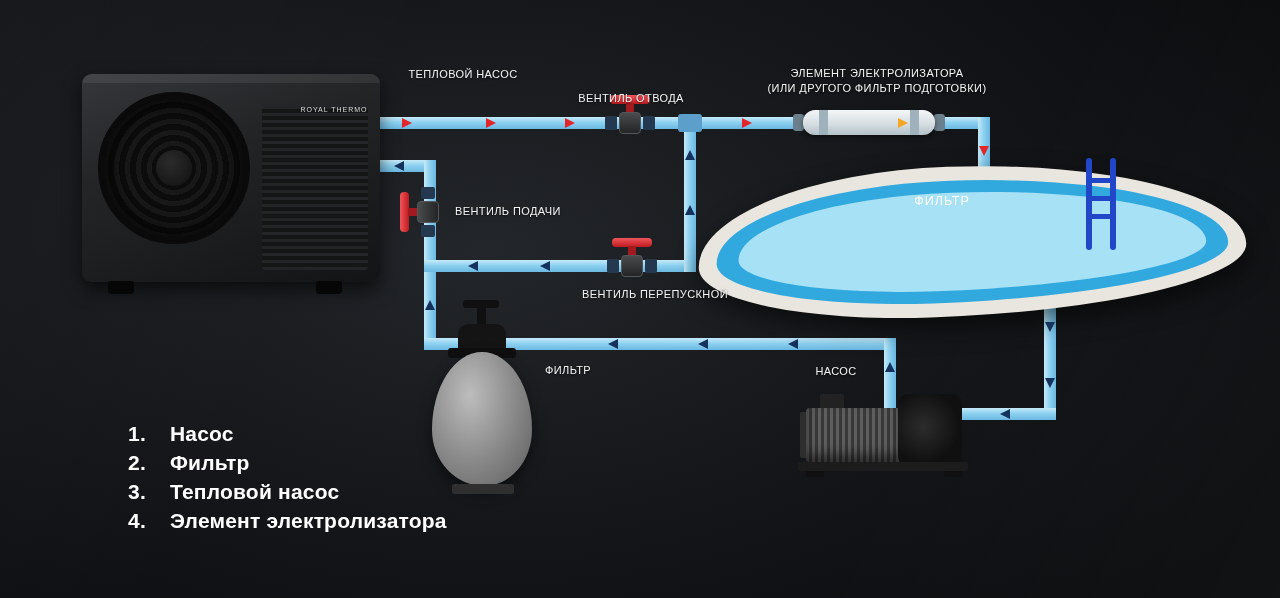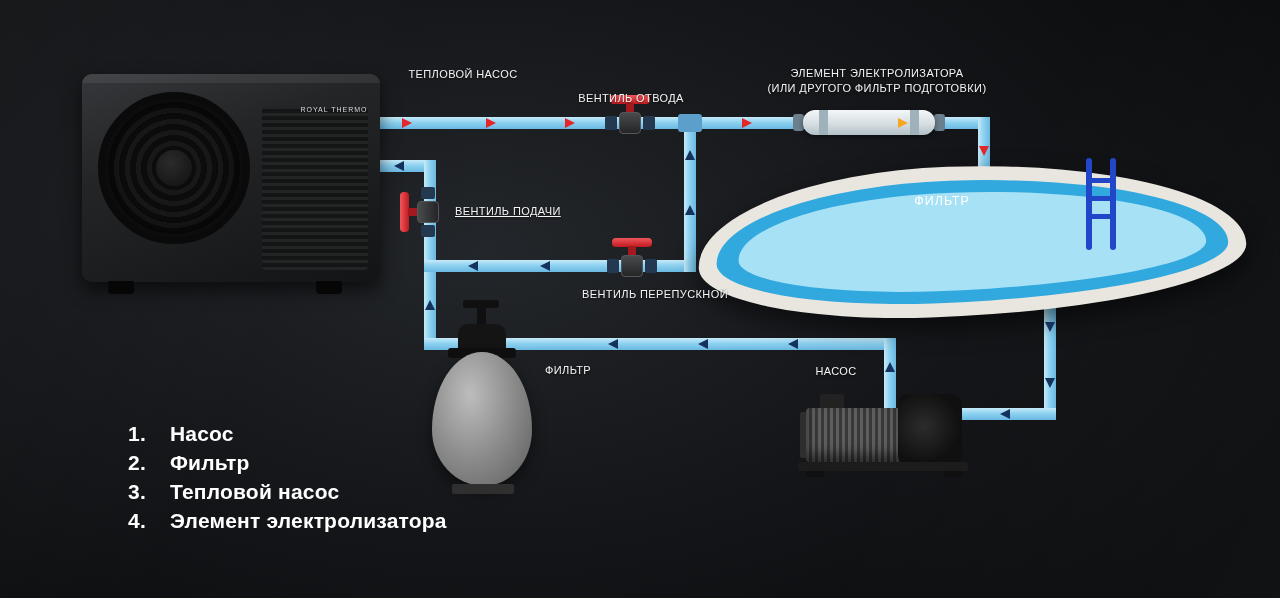--- a/index.html
+++ b/index.html
@@ -186,21 +186,21 @@
   <div class="pm-motor"></div>
   <div class="pm-head"></div>
   <div class="pm-base"></div>
   <div class="pm-foot" style="left:806px;"></div>
   <div class="pm-foot" style="left:944px;"></div>
 
   <div class="lbl center" style="left:383px;top:68px;width:160px;">ТЕПЛОВОЙ НАСОС</div>
   <div class="lbl center" style="left:551px;top:68px;width:160px;margin-top:24px;">ВЕНТИЛЬ ОТВОДА</div>
   <div class="lbl center" style="left:727px;top:67px;width:300px;">ЭЛЕМЕНТ ЭЛЕКТРОЛИЗАТОРА</div>
   <div class="lbl center" style="left:727px;top:82px;width:300px;">(ИЛИ ДРУГОГО ФИЛЬТР ПОДГОТОВКИ)</div>
-  <div class="lbl" style="left:455px;top:205px;text-decoration:underline;">ВЕНТИЛЬ ПОДАЧИ</div>
+  <div class="lbl" style="left:455px;top:205px;">ВЕНТИЛЬ ПОДАЧИ</div>
   <div class="lbl center" style="left:545px;top:288px;width:220px;">ВЕНТИЛЬ ПЕРЕПУСКНОЙ</div>
   <div class="lbl" style="left:545px;top:364px;">ФИЛЬТР</div>
   <div class="lbl center" style="left:786px;top:365px;width:100px;">НАСОС</div>
 
   <div class="legend">
     <div class="legend-row">
       <span class="legend-num">1.</span>
       <span class="legend-label">Насос</span>
     </div>
     <div class="legend-row">

